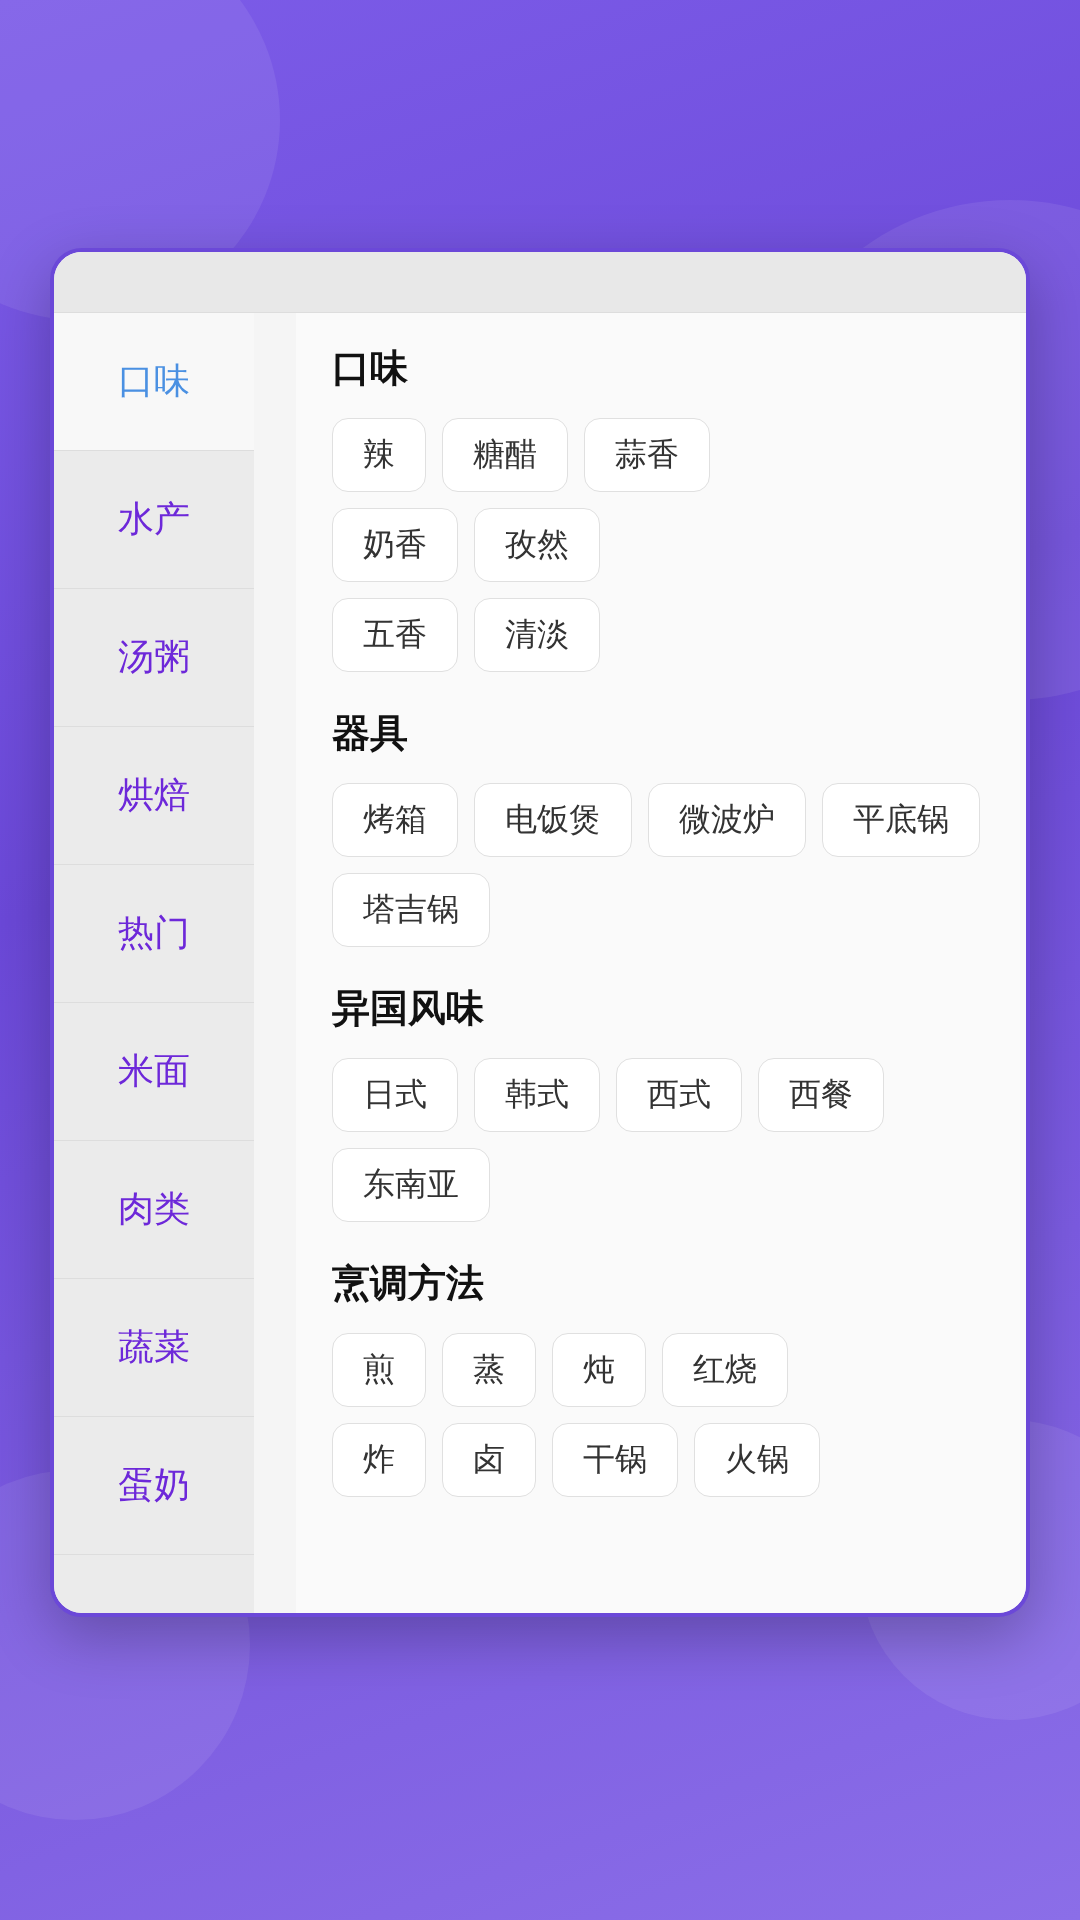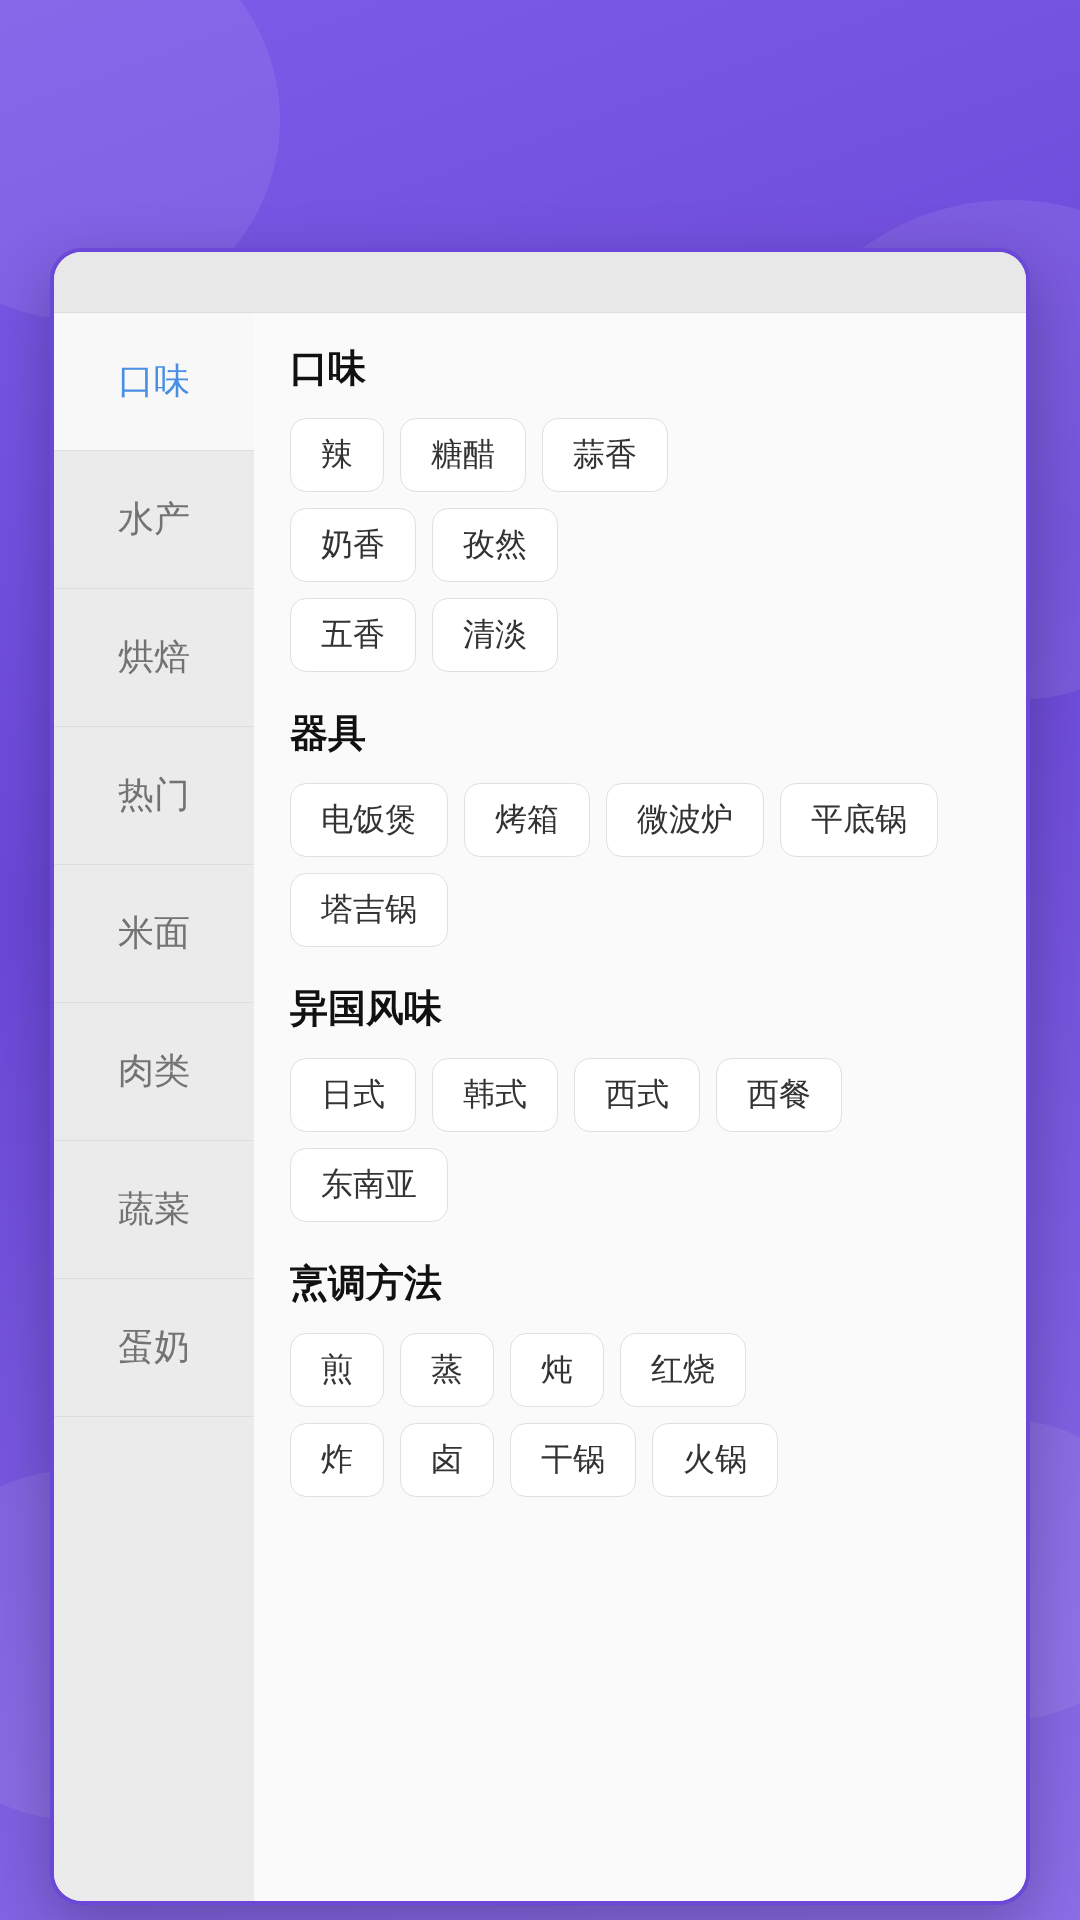--- a/index.html
+++ b/index.html
@@ -77,37 +77,38 @@
       text-align: center;
       padding: 30px;
       font-size: 38px;
       font-weight: 600;
       color: #222;
       border-bottom: 1px solid #ddd;
     }
 
     .card-body {
       display: flex;
-      height: 1588px;
+      height: 1300px;
+      gap: 42px;
     }
 
     
     .sidebar {
       width: 200px;
       background: #ebebeb;
       flex-shrink: 0;
       display: flex;
       flex-direction: column;
     }
 
     .sidebar-item {
       padding: 44px 0;
       text-align: center;
       font-size: 36px;
-      color: #737373;
+      color: #6d28d9;
       cursor: pointer;
       border-bottom: 1px solid #ddd;
     }
 
     .sidebar-item.active {
       color: #4a90e2;
       background: #f8f8f8;
     }
 
     
@@ -166,20 +167,21 @@
 </div>
 
 <div class="card-container">
   <div class="card-header"></div>
   <div class="card-body">
 
     <div class="sidebar">
 
     <div class="sidebar-item active">口味</div>
         <div class="sidebar-item">水产</div>
+        <div class="sidebar-item">汤粥</div>
         <div class="sidebar-item">烘焙</div>
         <div class="sidebar-item">热门</div>
         <div class="sidebar-item">米面</div>
         <div class="sidebar-item">肉类</div>
         <div class="sidebar-item">蔬菜</div>
         <div class="sidebar-item">蛋奶</div>
       </div>
 
     <div class="content">
 
@@ -192,22 +194,22 @@
         <div class="tags-row">
           <div class="tag">奶香</div>
           <div class="tag">孜然</div>
         </div>
         <div class="tags-row">
           <div class="tag">五香</div>
           <div class="tag">清淡</div>
         </div>
         <div class="section-title section-gap">器具</div>
         <div class="tags-row">
+          <div class="tag">烤箱</div>
           <div class="tag">电饭煲</div>
-          <div class="tag">烤箱</div>
           <div class="tag">微波炉</div>
           <div class="tag">平底锅</div>
         </div>
         <div class="tags-row">
           <div class="tag">塔吉锅</div>
         </div>
         <div class="section-title section-gap">异国风味</div>
         <div class="tags-row">
           <div class="tag">日式</div>
           <div class="tag">韩式</div>

